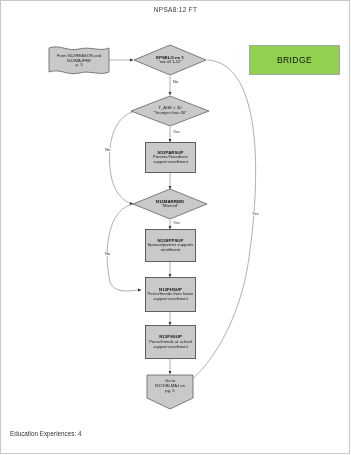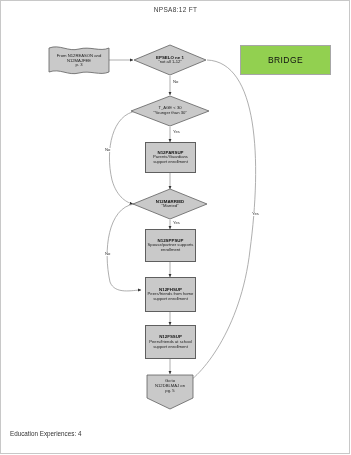--- a/index.html
+++ b/index.html
@@ -107,21 +107,21 @@
   <div class="node" style="left:133px;top:44px;width:74px;height:32px;">
     <svg class="shape-svg" width="74" height="32" viewBox="0 0 74 32">
       <polygon points="37,1 73,16 37,31 1,16" fill="#c9c9c9" stroke="#5f5f5f" stroke-width="0.8"></polygon>
     </svg>
     <div class="lbl">
       <span class="l1">EPSELO ne 1</span>
       <span class="l2">"not all 1-12"</span>
     </div>
   </div>
 
-  <div class="node bridge" style="left:240px;top:45px;width:91px;height:30px;">
+  <div class="node bridge" style="left:249px;top:45px;width:91px;height:30px;">
     <div class="btxt">BRIDGE</div>
   </div>
 
   <div class="node" style="left:130px;top:95px;width:80px;height:32px;">
     <svg class="shape-svg" width="80" height="32" viewBox="0 0 80 32">
       <polygon points="40,1 79,16 40,31 1,16" fill="#c9c9c9" stroke="#5f5f5f" stroke-width="0.8"></polygon>
     </svg>
     <div class="lbl">
       <span class="l2">T_AGE &lt; 30</span>
       <span class="l2">"Younger than 30"</span>

